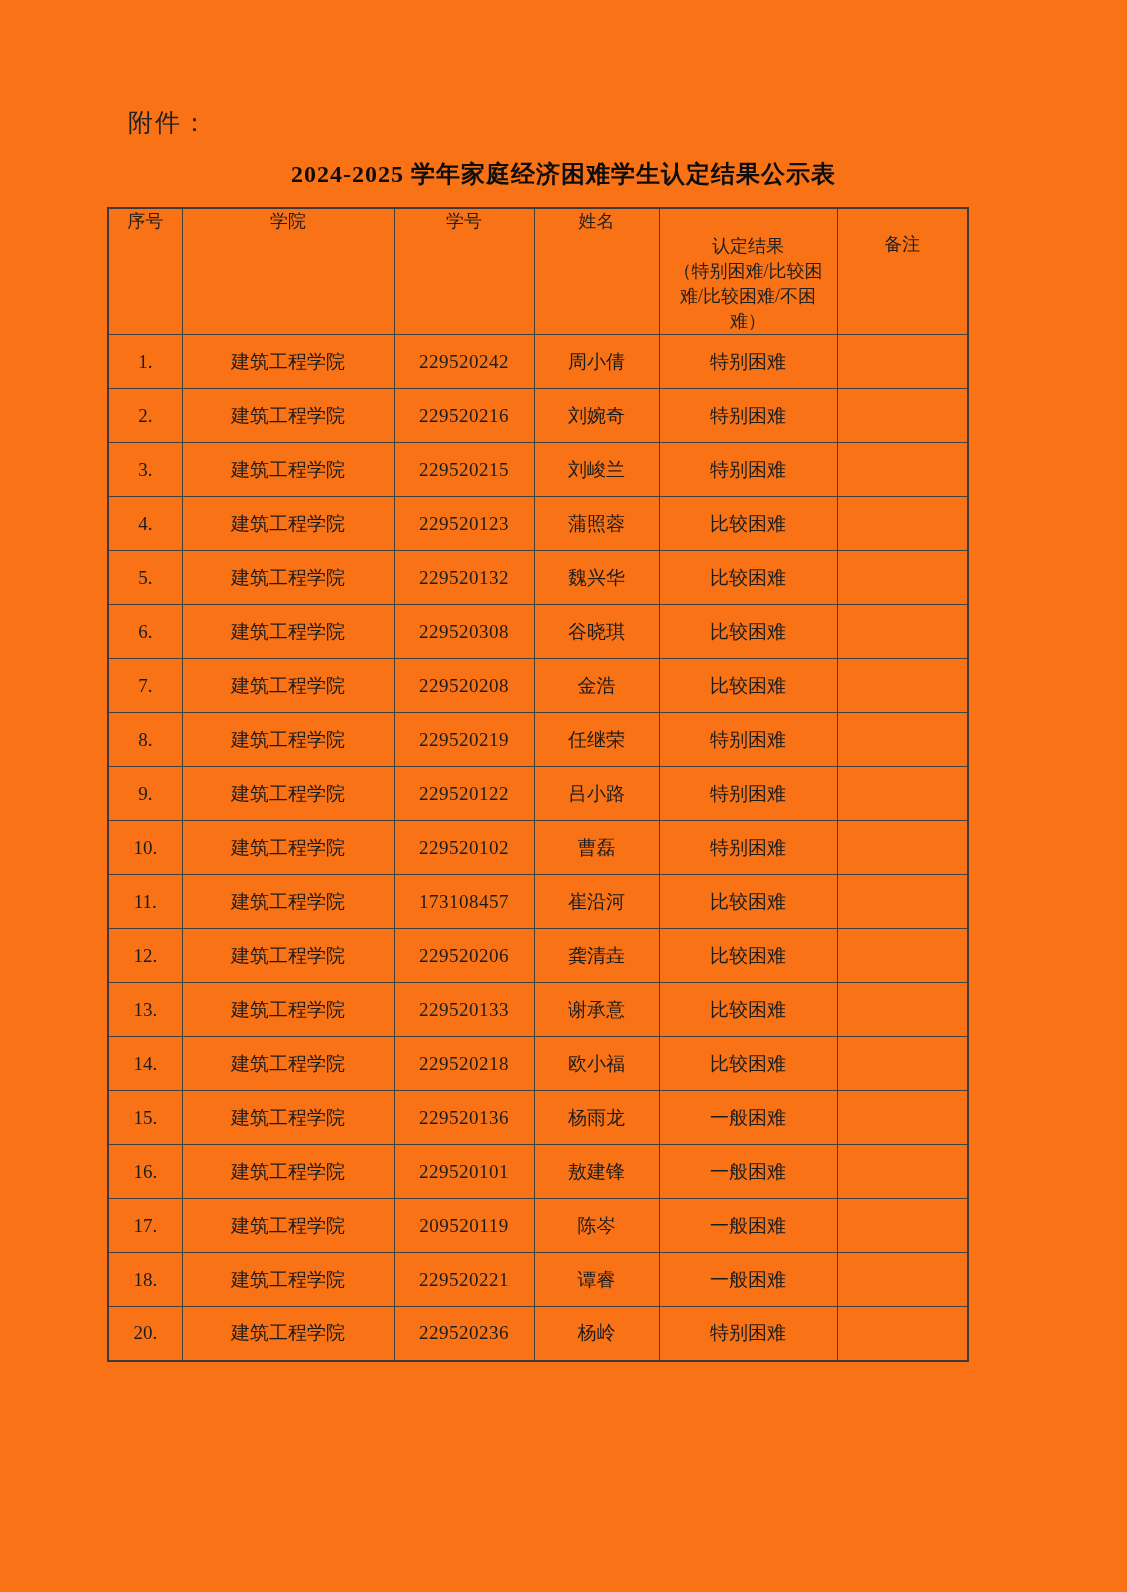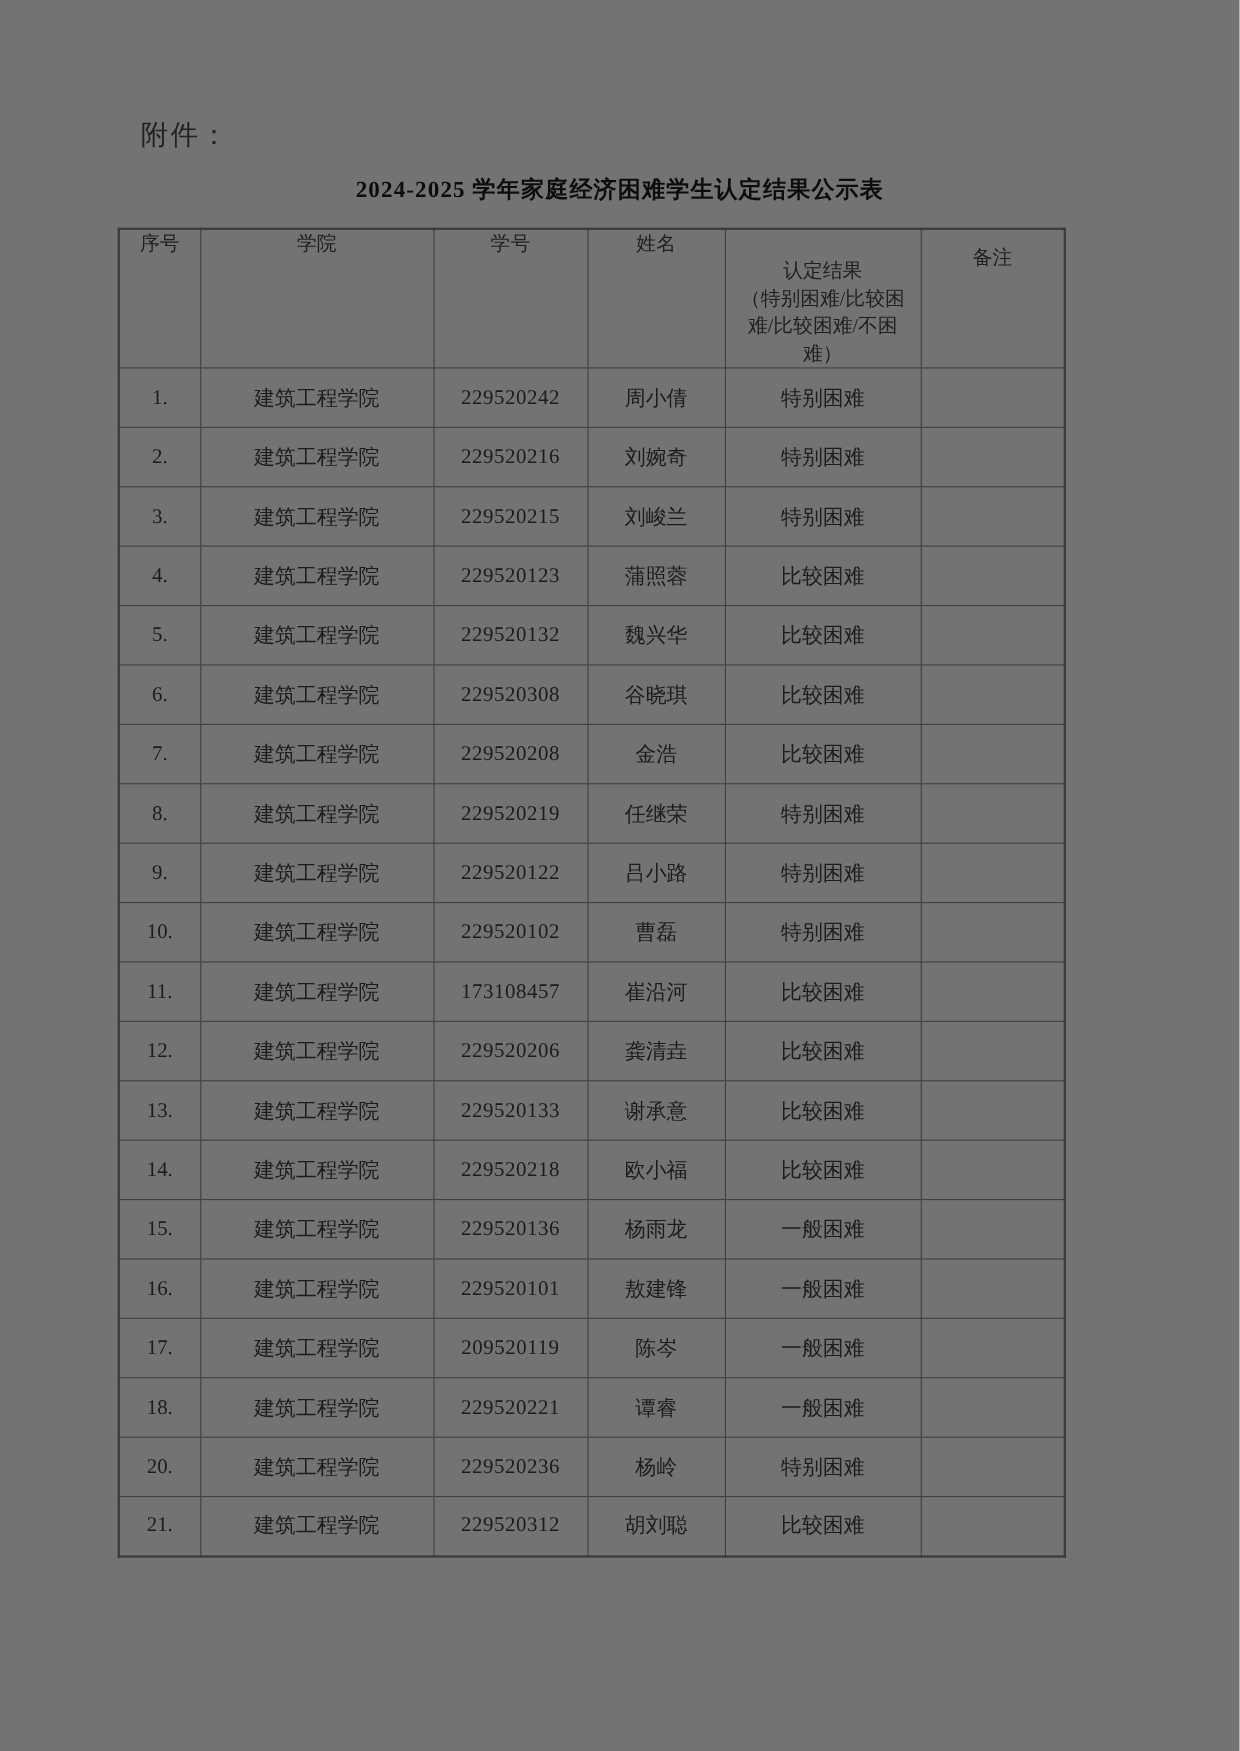--- a/index.html
+++ b/index.html
@@ -6,39 +6,39 @@
     margin: 0;
     padding: 0;
     background: #ffffff;
     font-family: "Liberation Serif", "DejaVu Serif", serif;
     color: #1c1c1c;
   }
   .page {
     position: relative;
     width: 1127px;
     height: 1592px;
-    background: #737373;
+    background: #f97316;
     overflow: hidden;
     margin: 0 auto;
   }
   .attachment-label {
     position: absolute;
     left: 128px;
     top: 106px;
     font-size: 25px;
     letter-spacing: 2px;
     color: #222222;
   }
   .doc-title {
     position: absolute;
     left: 0;
     top: 158px;
     width: 100%;
     text-align: center;
-    font-size: 21px;
+    font-size: 24px;
     font-weight: bold;
     letter-spacing: 1px;
     color: #0d0d0d;
     white-space: nowrap;
   }
   table.roster {
     position: absolute;
     left: 107px;
     top: 207px;
     width: 860px;
@@ -67,21 +67,21 @@
     vertical-align: top;
     padding-top: 27px;
   }
   thead th.result-header {
     padding-top: 25px;
     line-height: 25px;
     padding-left: 8px;
     padding-right: 8px;
   }
   thead th.remark-header {
-    padding-top: 13px;
+    padding-top: 23px;
   }
   .result-header .result-line2 {
     display: block;
   }
   tbody tr { height: 54px; }
   tbody td {
     font-size: 19px;
     vertical-align: middle;
     color: #1c1c1c;
   }
@@ -269,24 +269,16 @@
           <td class="cell-remark"></td>
         </tr>
         <tr>
           <td class="cell-index">20.</td>
           <td class="cell-college">建筑工程学院</td>
           <td class="cell-id">229520236</td>
           <td class="cell-name">杨岭</td>
           <td class="cell-result">特别困难</td>
           <td class="cell-remark"></td>
         </tr>
-        <tr>
-          <td class="cell-index">21.</td>
-          <td class="cell-college">建筑工程学院</td>
-          <td class="cell-id">229520312</td>
-          <td class="cell-name">胡刘聪</td>
-          <td class="cell-result">比较困难</td>
-          <td class="cell-remark"></td>
-        </tr>
       </tbody>
   </table>
 
 </div>
 
 </body></html>

